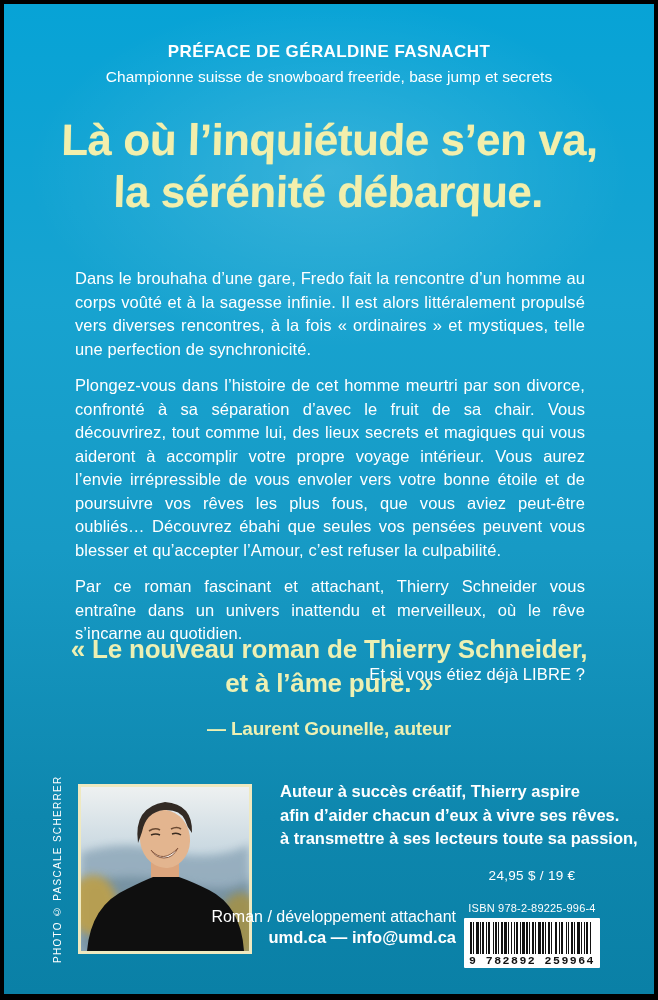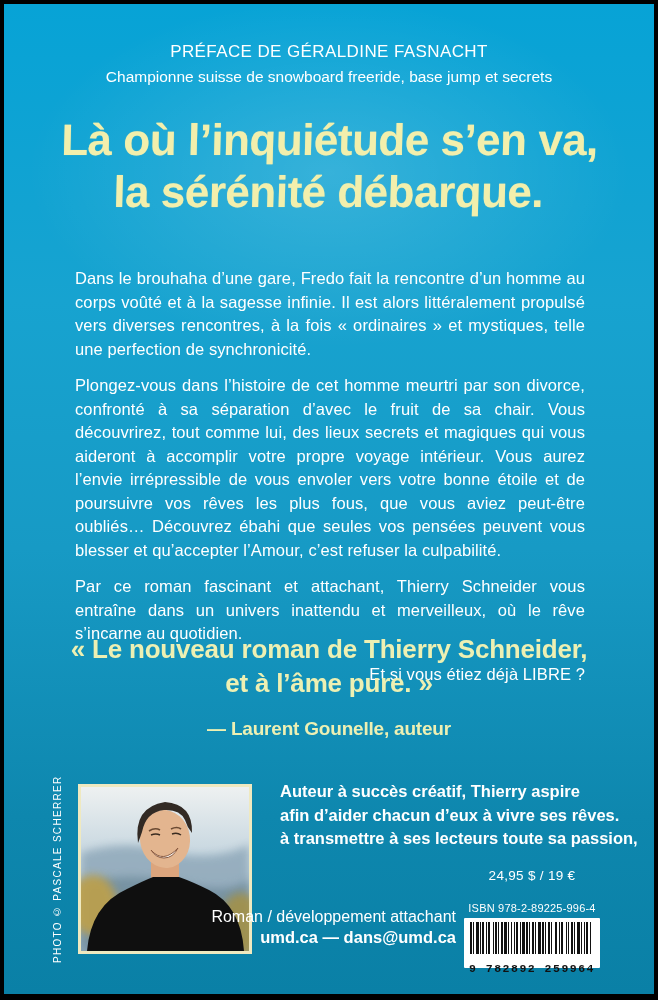--- a/index.html
+++ b/index.html
@@ -15,21 +15,21 @@
   .cover{
     position:relative;
     width:650px;height:990px;
     background:
       radial-gradient(ellipse 430px 250px at 50% 17%, rgba(255,255,255,.16), rgba(255,255,255,0) 70%),
       linear-gradient(180deg,#07a3d6 0%,#17a3d0 30%,#179ac5 55%,#0e87ae 82%,#0a80a6 100%);
     overflow:hidden;
   }
   
   .preface{position:absolute;top:38px;left:0;width:100%;text-align:center;color:#fff;}
-  .preface-title{font-weight:normal;font-size:17px;letter-spacing:.4px;}
+  .preface-title{font-weight:bold;font-size:17px;letter-spacing:.4px;}
   .preface-sub{margin-top:6px;font-size:15.5px;}
   .preface-sub .it{}
   
   .title{
     position:absolute;top:110px;left:0;width:100%;
     text-align:center;color:#f2efac;
     font-size:44px;line-height:52px;font-weight:bold;
     letter-spacing:-.5px;
     transform:skewX(-1.5deg);
     text-shadow:0 0 1px rgba(242,239,172,.5);
@@ -78,21 +78,21 @@
   .price{font-size:13.5px;letter-spacing:.3px;}
   .isbn{font-size:11px;margin-top:19px;letter-spacing:.2px;}
   .barcode-box{
     margin:4px auto 0 auto;width:136px;height:50px;background:#fff;
     border-radius:1px;box-sizing:border-box;padding-top:4px;
   }
   .bars{width:124px;height:32px;margin:0 auto;position:relative;}
   .barcode-digits{
     font-family:"Liberation Mono",monospace;
     font-size:11.5px;font-weight:bold;color:#111;
-    letter-spacing:1.5px;margin-top:8px;white-space:nowrap;
+    letter-spacing:1.5px;margin-top:0px;white-space:nowrap;
   }
 </style>
 </head>
 <body>
 
 <div class="page">
   <div class="cover">
 
     <div class="preface">
       <div class="preface-title">PRÉFACE DE GÉRALDINE FASNACHT</div>
@@ -151,21 +151,21 @@
     </div>
 
     <div class="bio">
       <div>Auteur à succès créatif, Thierry aspire</div>
       <div>afin d’aider chacun d’eux à vivre ses rêves.</div>
       <div>à transmettre à ses lecteurs toute sa passion,</div>
     </div>
 
     <div class="pub">
       <div>Roman / développement attachant</div>
-      <div class="contact">umd.ca — dans@umd.ca</div>
+      <div class="contact">umd.ca — info@umd.ca</div>
     </div>
 
     <div class="isbn-block">
       <div class="price">24,95 $ / 19 €</div>
       <div class="isbn">ISBN 978-2-89225-996-4</div>
       <div class="barcode-box">
         <div class="bars">
           <svg viewBox="0 0 124 32" width="124" height="32" preserveAspectRatio="none">
             <line x1="0" y1="16" x2="124" y2="16" stroke="#111" stroke-width="32" stroke-dasharray="2,1,1,2,3,1,1,1,2,2,1,1,2,3,1,1,2,1,1,2,2,1,3,1,1,2,1,2,1,1,2,2,1,1,3,1,2,1,1,2,2,1,1,2,3,1,2,1,1,2,2,1,1,3,2"></line>
           </svg>

